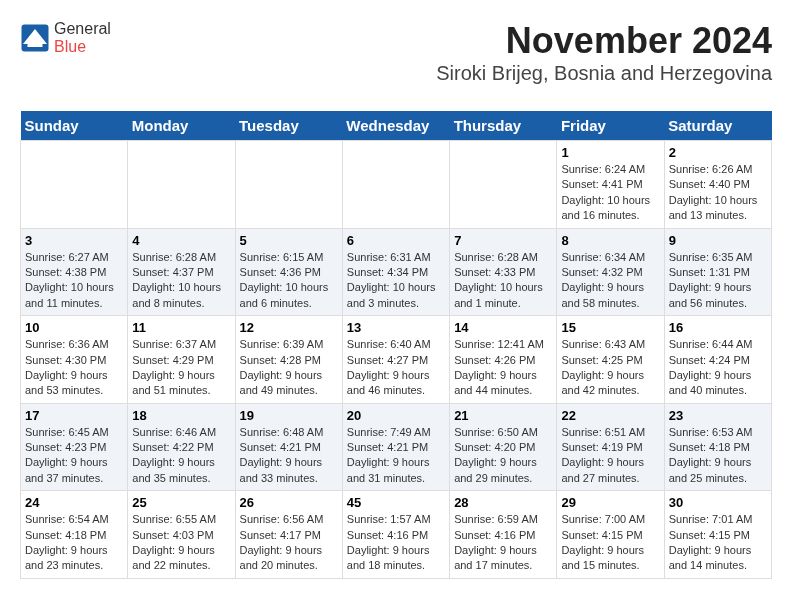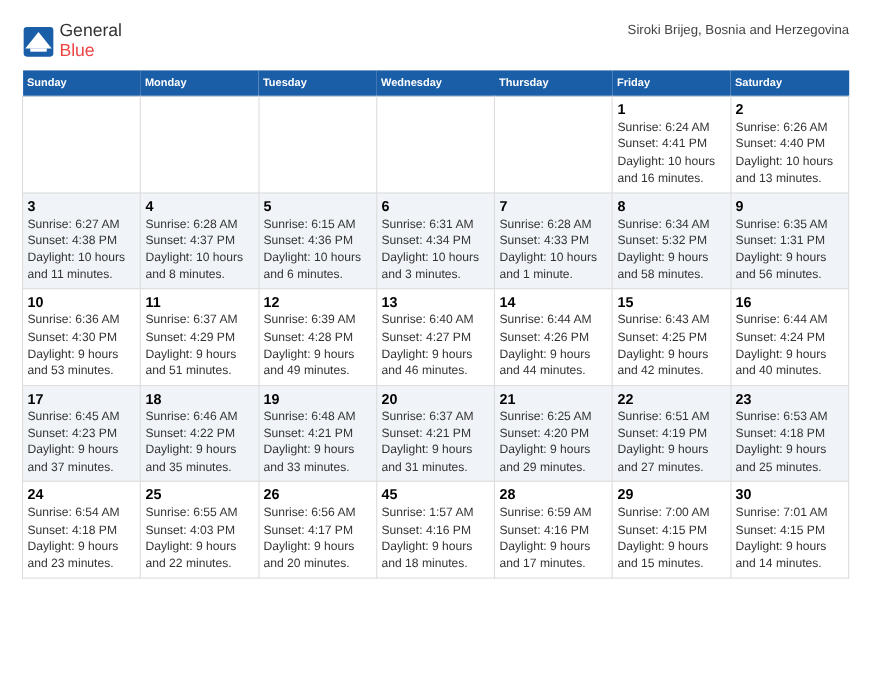--- a/index.html
+++ b/index.html
@@ -7,21 +7,21 @@
       font-family: Arial, sans-serif;
       background: #fff;
       padding: 20px;
       width: 792px;
       min-height: 612px;
     }
     .header-area {
       display: flex;
       justify-content: space-between;
       align-items: flex-start;
-      margin-bottom: 8px;
+      margin-bottom: 26px;
     }
     .logo {
       display: flex;
       align-items: center;
     }
     .logo-general { color: #333; }
     .logo-blue { color: #ef4444; }
     .logo-icon {
       width: 30px;
       height: 30px;
@@ -29,36 +29,36 @@
     }
     .title-area {
       text-align: right;
     }
     .month-title {
       font-size: 36px;
       font-weight: bold;
       color: #222;
     }
     .location {
-      font-size: 12px;
+      font-size: 20px;
       color: #444;
     }
     table {
       width: 100%;
       border-collapse: collapse;
       font-size: 11px;
     }
     thead tr {
       background-color: #1a5ea8;
       color: #fff;
     }
     thead th {
       padding: 6px 4px;
       text-align: left;
-      font-size: 10px;
+      font-size: 15px;
       font-weight: bold;
     }
     tbody tr {
       vertical-align: top;
     }
     tbody tr:nth-child(odd) {
       background-color: #fff;
     }
     tbody tr:nth-child(even) {
       background-color: #f0f4f8;
@@ -89,20 +89,21 @@
       <rect x="2" y="2" width="36" height="36" rx="4" fill="#1a5ea8"></rect>
       <polygon points="20,8 36,28 4,28" fill="white"></polygon>
       <rect x="10" y="28" width="20" height="4" fill="white"></rect>
     </svg>
     <div>
       <span class="logo-general">General</span><br>
       <span class="logo-blue">Blue</span>
     </div>
   </div>
   <div class="title-area">
+    <div class="month-title">November 2024</div>
     <div class="location">Siroki Brijeg, Bosnia and Herzegovina</div>
   </div>
 </div>
 
 <table>
   <thead>
     <tr>
     <th>Sunday</th>
         <th>Monday</th>
         <th>Tuesday</th>
@@ -159,21 +160,21 @@
         </td>
         <td>
           <span class="day-number">7</span>
           <div class="cell-content">Sunrise: 6:28 AM
 Sunset: 4:33 PM
 Daylight: 10 hours and 1 minute.</div>
         </td>
         <td>
           <span class="day-number">8</span>
           <div class="cell-content">Sunrise: 6:34 AM
-Sunset: 5:32 PM
+Sunset: 4:32 PM
 Daylight: 9 hours and 58 minutes.</div>
         </td>
         <td>
           <span class="day-number">9</span>
           <div class="cell-content">Sunrise: 6:35 AM
 Sunset: 1:31 PM
 Daylight: 9 hours and 56 minutes.</div>
         </td>
       </tr>
       <tr>
@@ -196,21 +197,21 @@
 Daylight: 9 hours and 49 minutes.</div>
         </td>
         <td>
           <span class="day-number">13</span>
           <div class="cell-content">Sunrise: 6:40 AM
 Sunset: 4:27 PM
 Daylight: 9 hours and 46 minutes.</div>
         </td>
         <td>
           <span class="day-number">14</span>
-          <div class="cell-content">Sunrise: 6:44 AM
+          <div class="cell-content">Sunrise: 12:41 AM
 Sunset: 4:26 PM
 Daylight: 9 hours and 44 minutes.</div>
         </td>
         <td>
           <span class="day-number">15</span>
           <div class="cell-content">Sunrise: 6:43 AM
 Sunset: 4:25 PM
 Daylight: 9 hours and 42 minutes.</div>
         </td>
         <td>
@@ -234,27 +235,27 @@
 Daylight: 9 hours and 35 minutes.</div>
         </td>
         <td>
           <span class="day-number">19</span>
           <div class="cell-content">Sunrise: 6:48 AM
 Sunset: 4:21 PM
 Daylight: 9 hours and 33 minutes.</div>
         </td>
         <td>
           <span class="day-number">20</span>
-          <div class="cell-content">Sunrise: 6:37 AM
+          <div class="cell-content">Sunrise: 7:49 AM
 Sunset: 4:21 PM
 Daylight: 9 hours and 31 minutes.</div>
         </td>
         <td>
           <span class="day-number">21</span>
-          <div class="cell-content">Sunrise: 6:25 AM
+          <div class="cell-content">Sunrise: 6:50 AM
 Sunset: 4:20 PM
 Daylight: 9 hours and 29 minutes.</div>
         </td>
         <td>
           <span class="day-number">22</span>
           <div class="cell-content">Sunrise: 6:51 AM
 Sunset: 4:19 PM
 Daylight: 9 hours and 27 minutes.</div>
         </td>
         <td>

